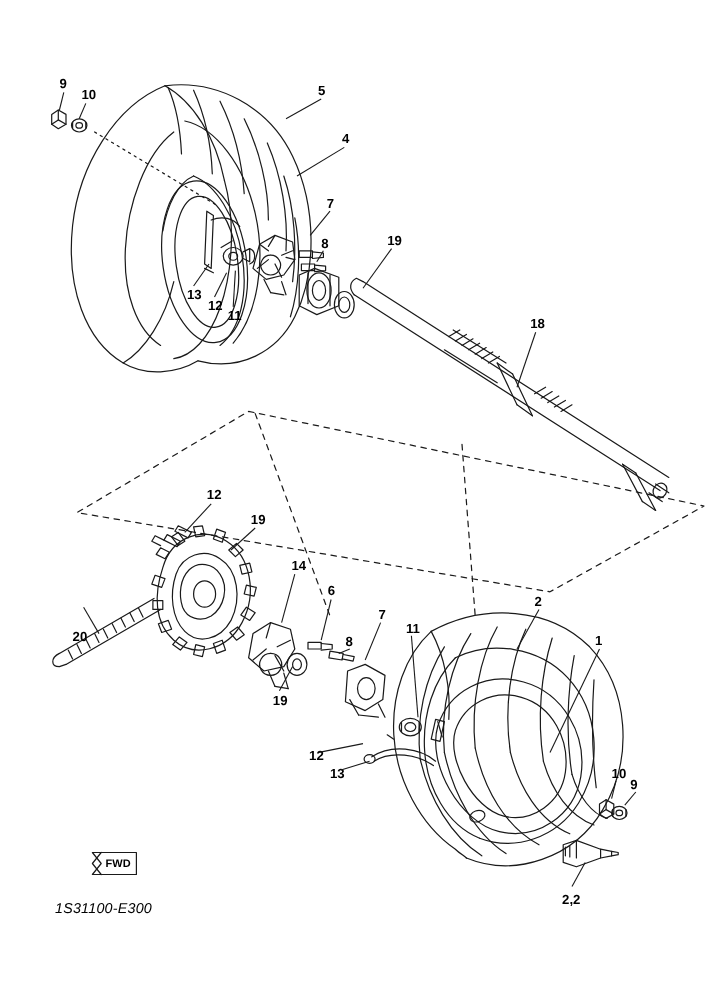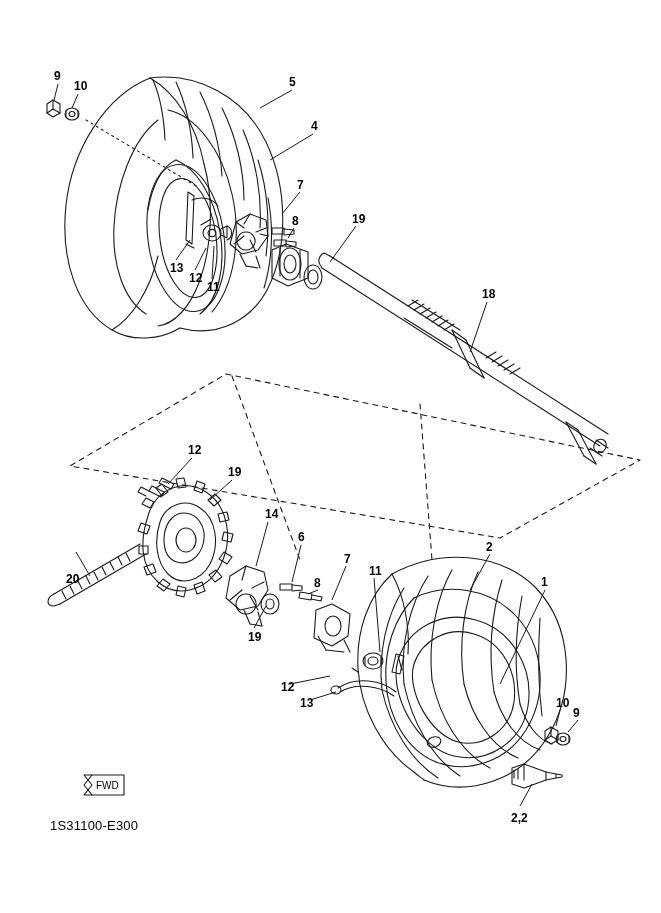--- a/index.html
+++ b/index.html
@@ -35,26 +35,27 @@
     white-space: nowrap;
     line-height: 1;
   }
   .partcode {
     position: absolute;
     font-family: "Liberation Sans", sans-serif;
     font-size: 13px;
     color: #000000;
     letter-spacing: 0.2px;
     white-space: nowrap;
+    font-style: italic;
   }
   .fwd-label {
     position: absolute;
     font-family: "Liberation Sans", sans-serif;
     font-size: 10px;
-    font-weight: normal;
+    font-weight: bold;
     color: #000000;
     white-space: nowrap;
   }
 </style>
 </head>
 <body>
 
 <div id="diagram-root">
 
   <svg class="diagram" viewBox="0 0 661 913">

